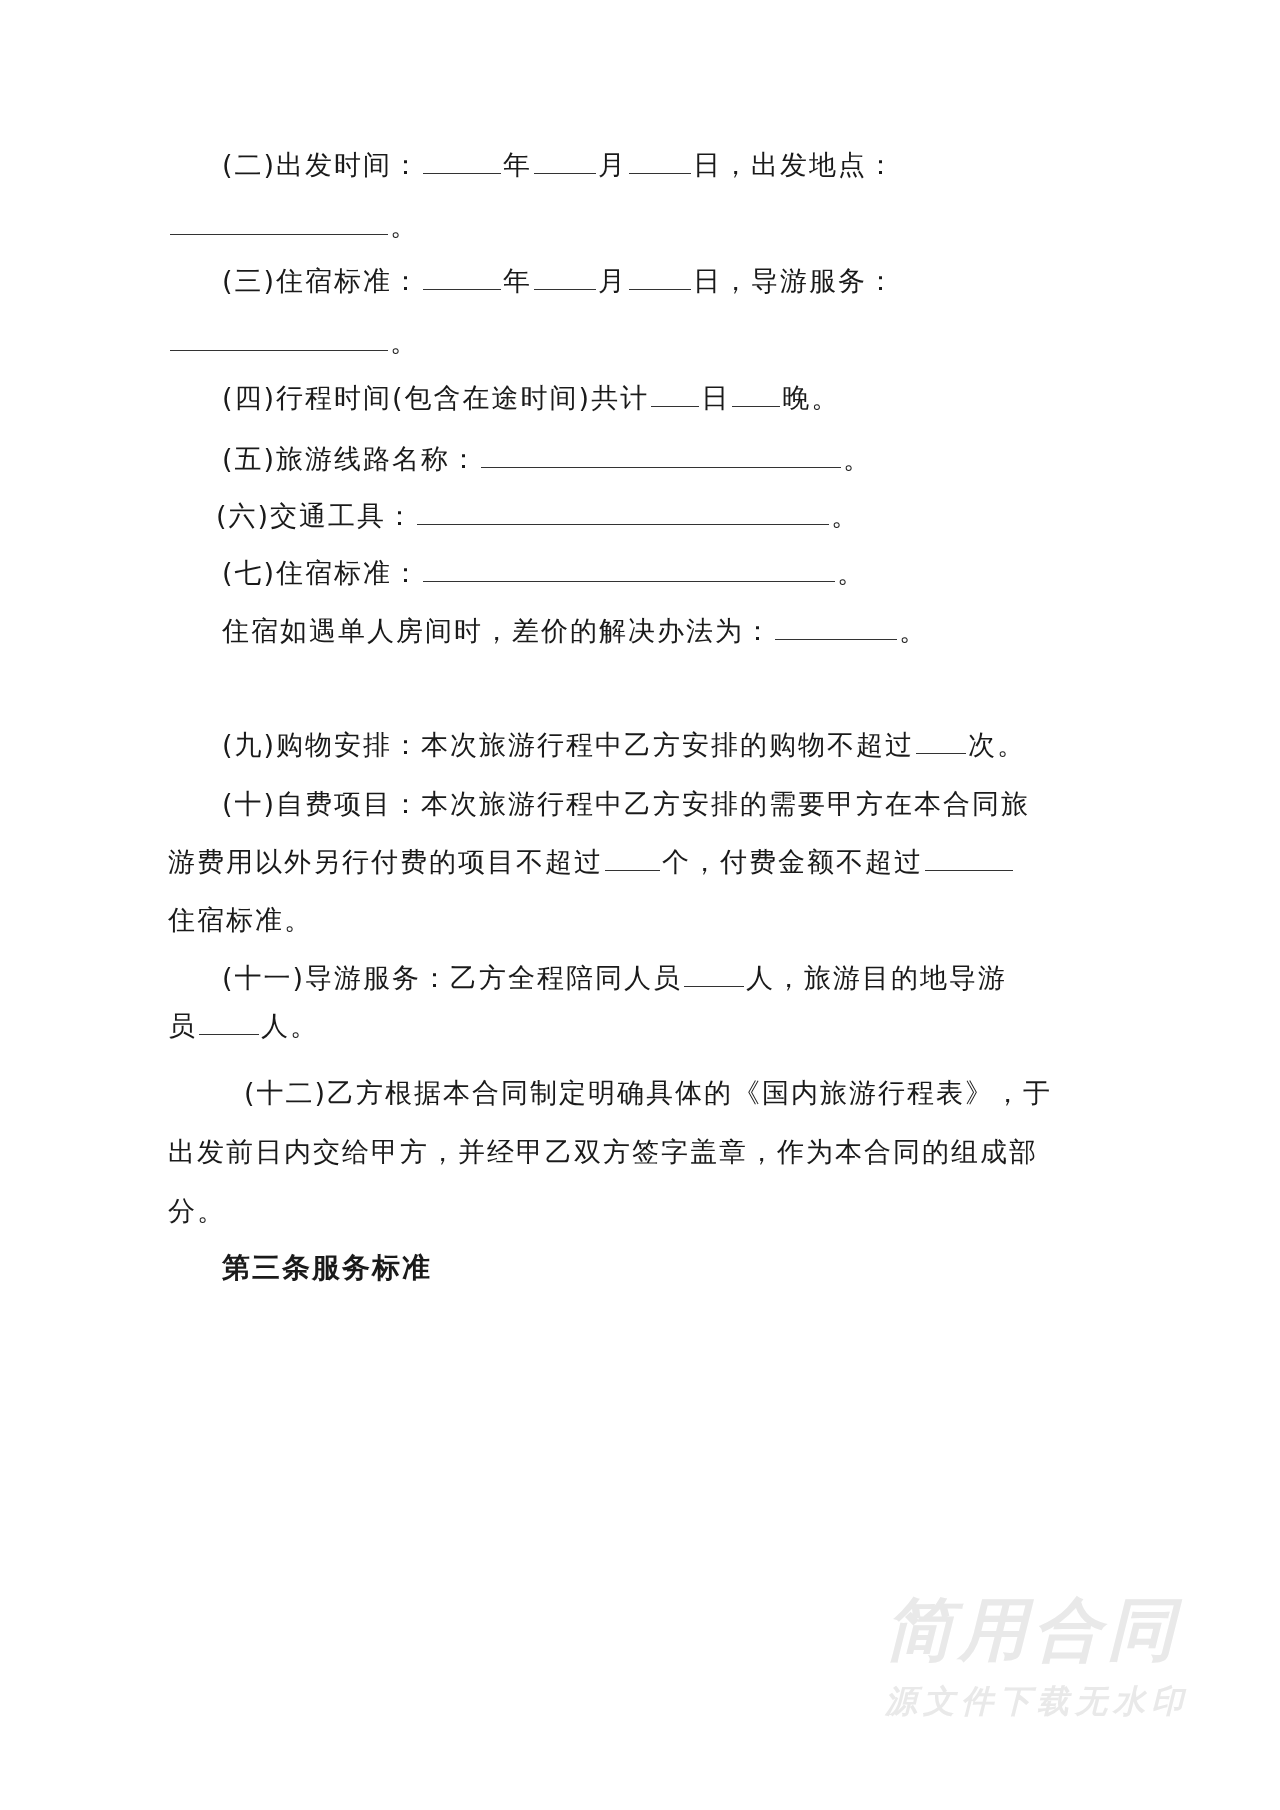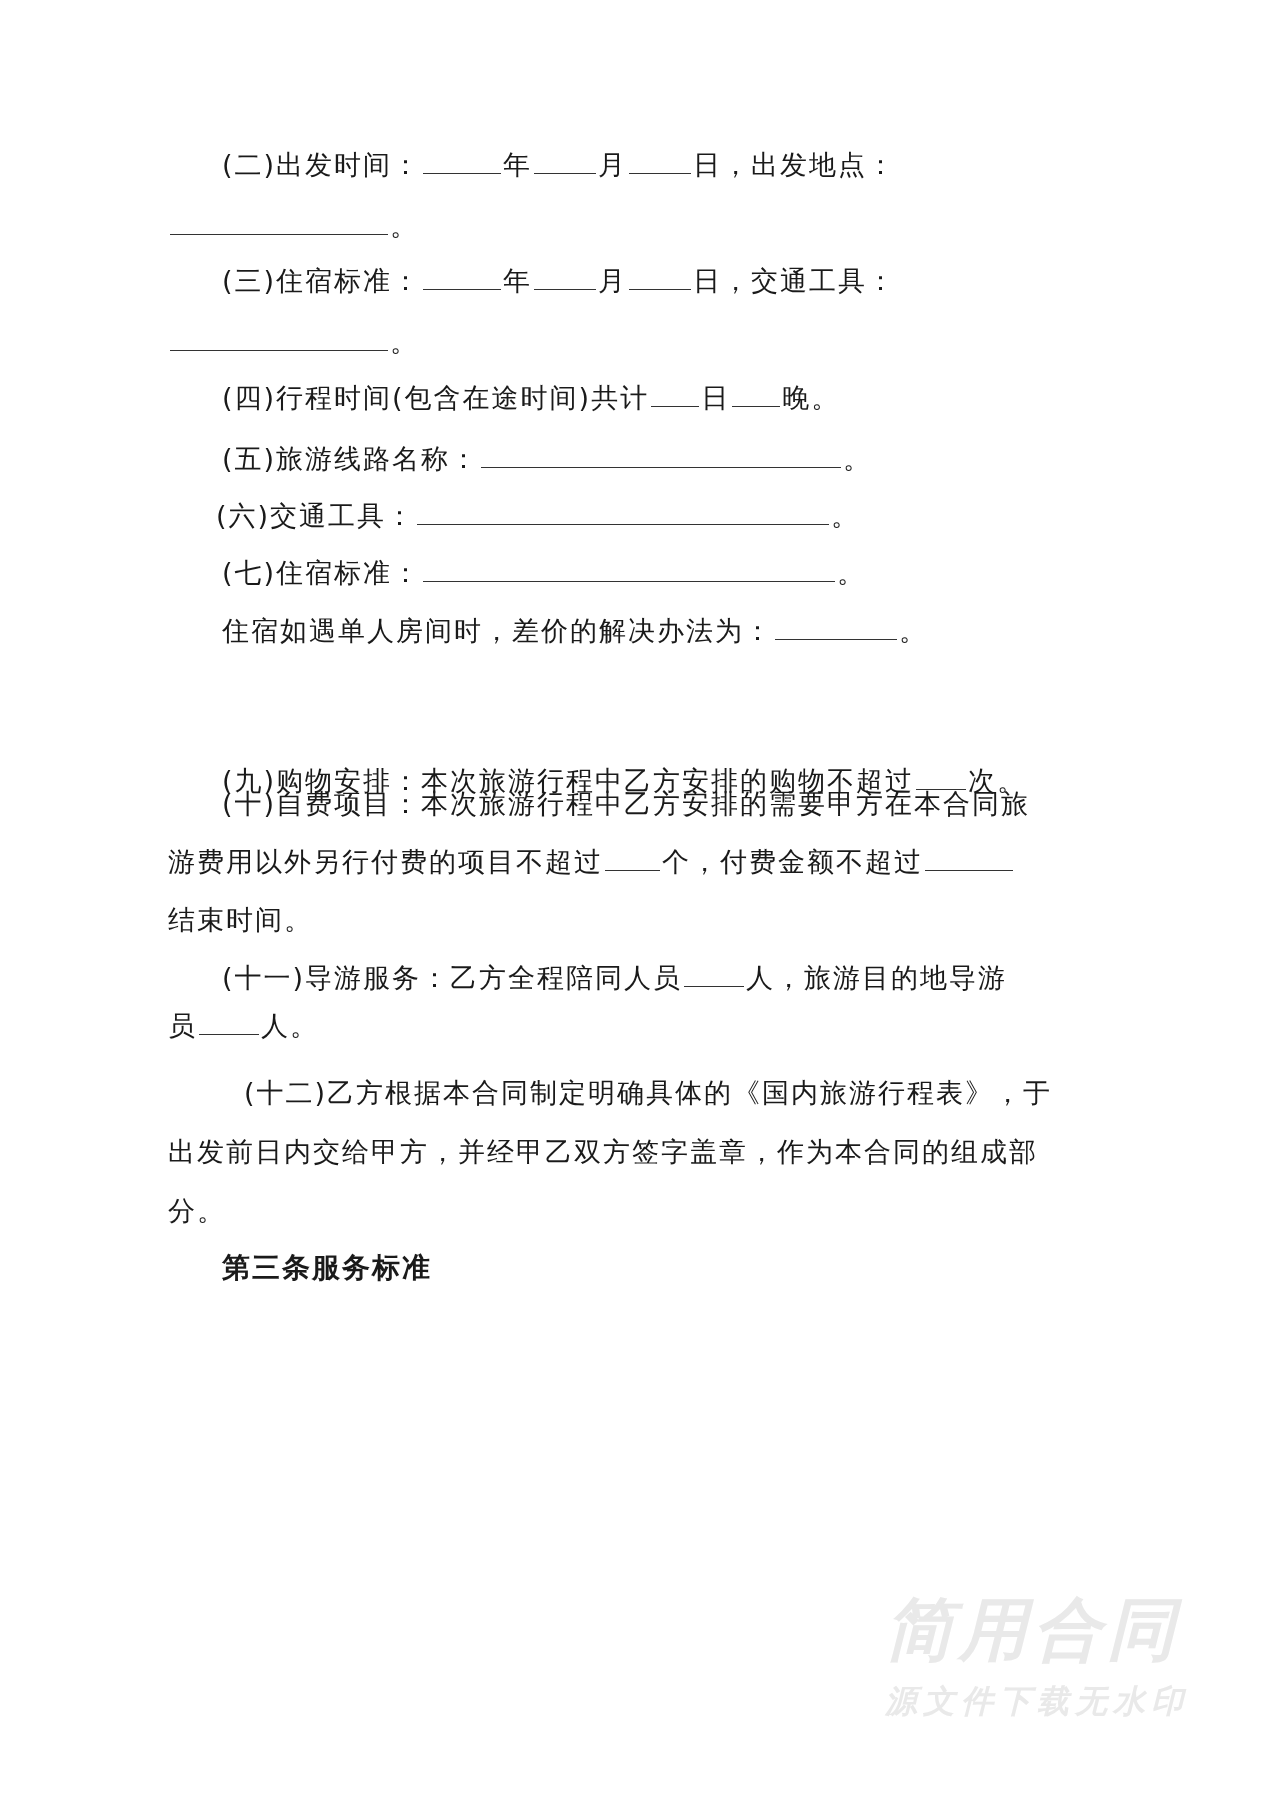--- a/index.html
+++ b/index.html
@@ -19,21 +19,21 @@
 <div class="page">
 
   <div class="line" style="left:222px;top:147px;">
     <span>(二)出发时间：</span><span class="blank" style="width:78px"></span><span>年</span><span class="blank" style="width:62px"></span><span>月</span><span class="blank" style="width:62px"></span><span>日，出发地点：</span>
   </div>
   <div class="line" style="left:168px;top:208px;">
     <span class="blank" style="width:218px"></span><span>。</span>
   </div>
 
   <div class="line" style="left:222px;top:263px;">
-    <span>(三)住宿标准：</span><span class="blank" style="width:78px"></span><span>年</span><span class="blank" style="width:62px"></span><span>月</span><span class="blank" style="width:62px"></span><span>日，交通工具：</span>
+    <span>(三)住宿标准：</span><span class="blank" style="width:78px"></span><span>年</span><span class="blank" style="width:62px"></span><span>月</span><span class="blank" style="width:62px"></span><span>日，导游服务：</span>
   </div>
   <div class="line" style="left:168px;top:324px;">
     <span class="blank" style="width:218px"></span><span>。</span>
   </div>
 
   <div class="line" style="left:222px;top:380px;">
     <span>(四)行程时间(包含在途时间)共计</span><span class="blank" style="width:48px"></span><span>日</span><span class="blank" style="width:48px"></span><span>晚。</span>
   </div>
 
   <div class="line" style="left:222px;top:441px;">
@@ -45,32 +45,32 @@
   </div>
 
   <div class="line" style="left:222px;top:555px;">
     <span>(七)住宿标准：</span><span class="blank" style="width:412px"></span><span>。</span>
   </div>
   <div class="line" style="left:222px;top:613px;">
     <span>住宿如遇单人房间时，差价的解决办法为：</span><span class="blank" style="width:122px"></span><span>。</span>
   </div>
 
 
-  <div class="line" style="left:222px;top:727px;margin-top:36px;">
+  <div class="line" style="left:222px;top:727px;">
     <span>(九)购物安排：本次旅游行程中乙方安排的购物不超过</span><span class="blank" style="width:50px"></span><span>次。</span>
   </div>
 
   <div class="line" style="left:222px;top:786px;">
     <span>(十)自费项目：本次旅游行程中乙方安排的需要甲方在本合同旅</span>
   </div>
   <div class="line" style="left:168px;top:844px;">
     <span>游费用以外另行付费的项目不超过</span><span class="blank" style="width:55px"></span><span>个，付费金额不超过</span><span class="blank" style="width:88px"></span>
   </div>
   <div class="line" style="left:168px;top:902px;">
-    <span>结束时间。</span>
+    <span>住宿标准。</span>
   </div>
 
   <div class="line" style="left:222px;top:960px;">
     <span>(十一)导游服务：乙方全程陪同人员</span><span class="blank" style="width:60px"></span><span>人，旅游目的地导游</span>
   </div>
   <div class="line" style="left:168px;top:1008px;">
     <span>员</span><span class="blank" style="width:60px"></span><span>人。</span>
   </div>
 
   <div class="line" style="left:222px;top:1075px;margin-left:22px;">

